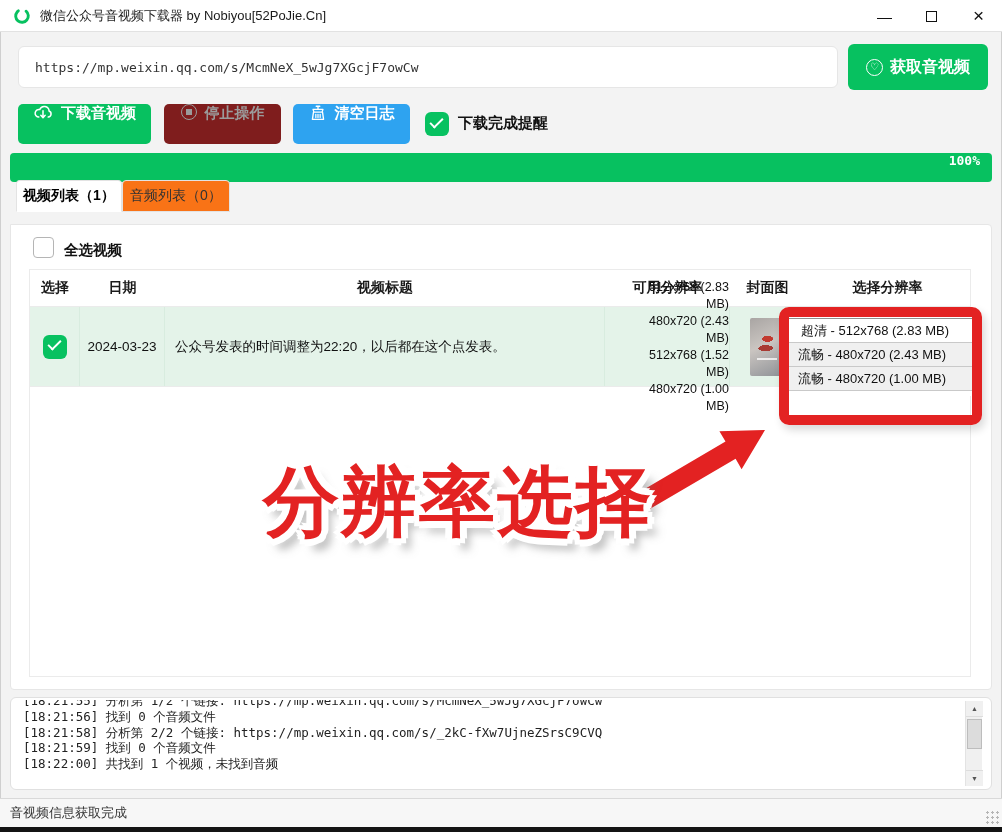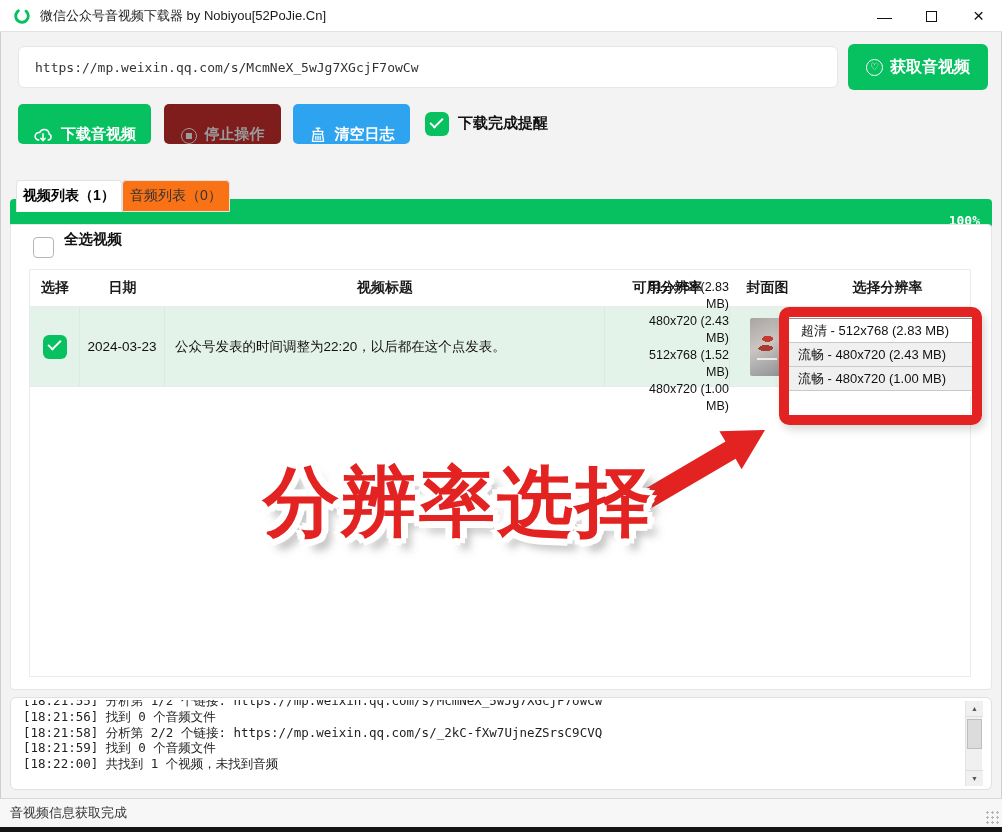--- a/index.html
+++ b/index.html
@@ -24,55 +24,55 @@
                font-family:"DejaVu Sans Mono",monospace; font-size:13px; color:#333; }
   .get-btn { position:absolute; left:848px; top:44px; width:140px; height:46px; border:none;
              border-radius:6px; background:#07C160; color:#fff; font-size:16px; font-weight:bold;
              display:flex; align-items:center; justify-content:center; gap:7px; cursor:pointer;
              font-family:inherit; }
   .circle-ic { width:17px; height:17px; border:1.5px solid #fff; border-radius:50%;
                font-size:10px; line-height:14px; text-align:center; color:#fff; }
 
   
   .btn { position:absolute; top:104px; height:40px; border:none; border-radius:5px;
-         font-size:15px; font-weight:bold; color:#fff; display:flex; align-items:flex-end;
+         font-size:15px; font-weight:bold; color:#fff; display:flex; align-items:flex-start;
          justify-content:center; gap:8px; cursor:pointer; font-family:inherit; }
   .dl-btn    { left:18px;  width:133px; background:#07C160; }
   .stop-btn  { left:164px; width:117px; background:#7f1d1d; color:#9b9b9b; cursor:default; }
   .clear-btn { left:293px; width:117px; background:#2EA3F0; }
   .stop-ic { width:16px; height:16px; border:1.6px solid #9b9b9b; border-radius:50%;
              display:flex; align-items:center; justify-content:center; }
   .stop-ic i { display:block; width:6px; height:6px; background:#9b9b9b; }
   .cb { width:24px; height:24px; border-radius:6px; position:absolute; }
   .cb.checked { background:#07C160; }
   .cb .tick { position:absolute; left:5px; top:5.5px; width:13px; height:7px;
               border-left:2.6px solid #fff; border-bottom:2.6px solid #fff;
               transform:rotate(-45deg); }
   .notify-cb { left:425px; top:112px; }
   .notify-label { position:absolute; left:458px; top:114px; font-size:15px; font-weight:bold; color:#111; }
 
   
   .progress { position:absolute; left:10px; top:153px; width:982px; height:29px; border-radius:4px;
-              background:#07C160; display:flex; align-items:flex-end; justify-content:flex-end;margin-top:46px; }
+              background:#07C160; display:flex; align-items:flex-start; justify-content:flex-end; }
   .progress span { color:#fff; font-size:13px; font-weight:bold; padding-right:12px;
                    font-family:"DejaVu Sans Mono",monospace; }
 
   
   .tab { position:absolute; top:180px; height:32px; display:flex; align-items:center;
          justify-content:center; font-size:14px; border:1px solid #e3e3e3; border-radius:4px 4px 0 0;
          z-index:3; cursor:pointer; }
   .tab-video { left:16px;  width:106px; background:#fff; font-weight:bold; border-bottom:1px solid #fff; }
   .tab-audio { left:122px; width:108px; background:#f97316; color:#333; }
 
   
   .panel { position:absolute; left:10px; top:224px; width:982px; height:466px; background:#fff;
            border:1px solid #e6e6e6; border-radius:0 4px 4px 4px; }
   .selall-cb { left:22px; top:12px; width:21px; height:21px; background:#fff;
                border:1px solid #b5b5b5; border-radius:4px; }
-  .selall-label { position:absolute; left:53px; top:5px; font-size:14.5px; font-weight:bold; color:#111; }
+  .selall-label { position:absolute; left:53px; top:16px; font-size:14.5px; font-weight:bold; color:#111; }
 
   .table { position:absolute; left:18px; top:44px; width:942px; height:408px;
            border:1px solid #ebebeb; background:#fff; }
   .trow { display:flex; width:100%; }
   .thead { height:37px; border-bottom:1px solid #ebebeb; align-items:center; }
   .thead .tcell { font-size:14px; font-weight:bold; color:#1a1a1a; }
   .tdata { height:80px; background:#E4F3E9; border-bottom:1px solid #ebebeb; align-items:center; }
   .tcell { display:flex; align-items:center; justify-content:center; height:100%; }
   .c0 { width:50px; }  .c1 { width:85px; }  .c2 { width:440px; justify-content:flex-start; padding-left:10px; }
   .c3 { width:125px; } .c4 { width:75px; }  .c5 { flex:1; }

